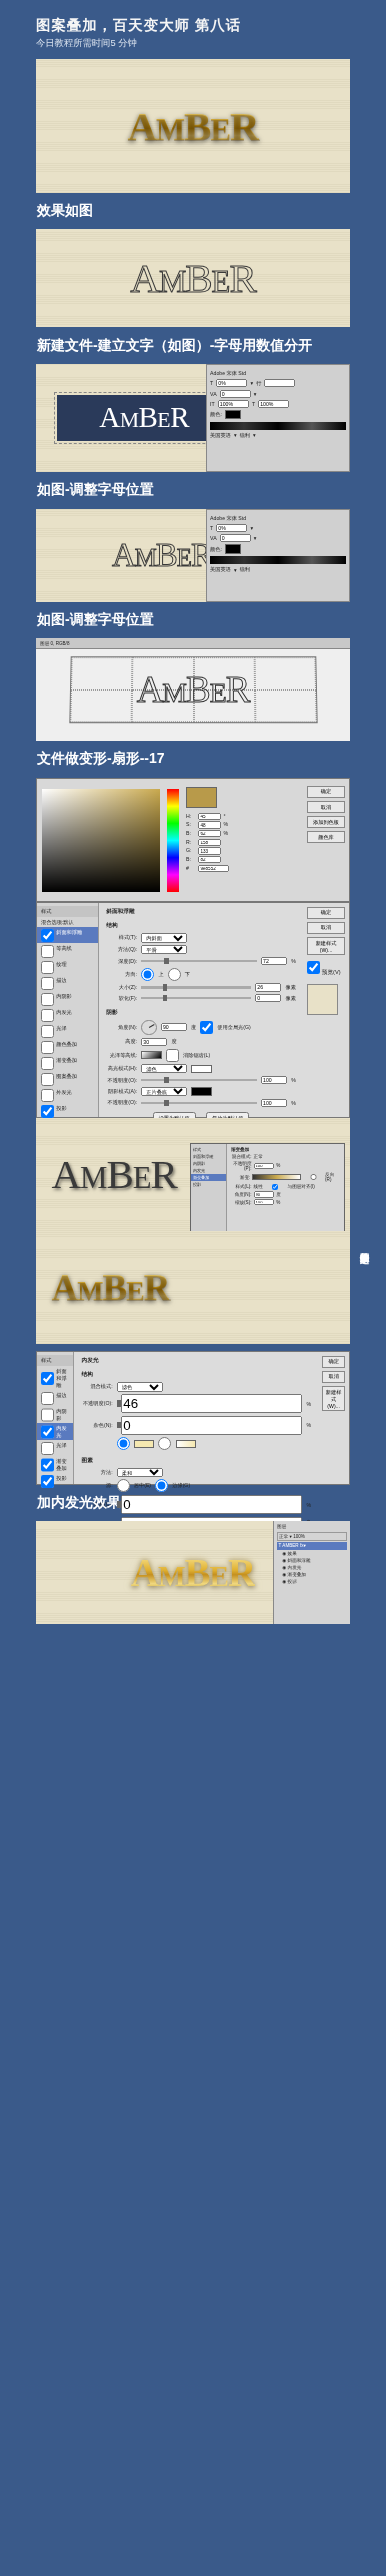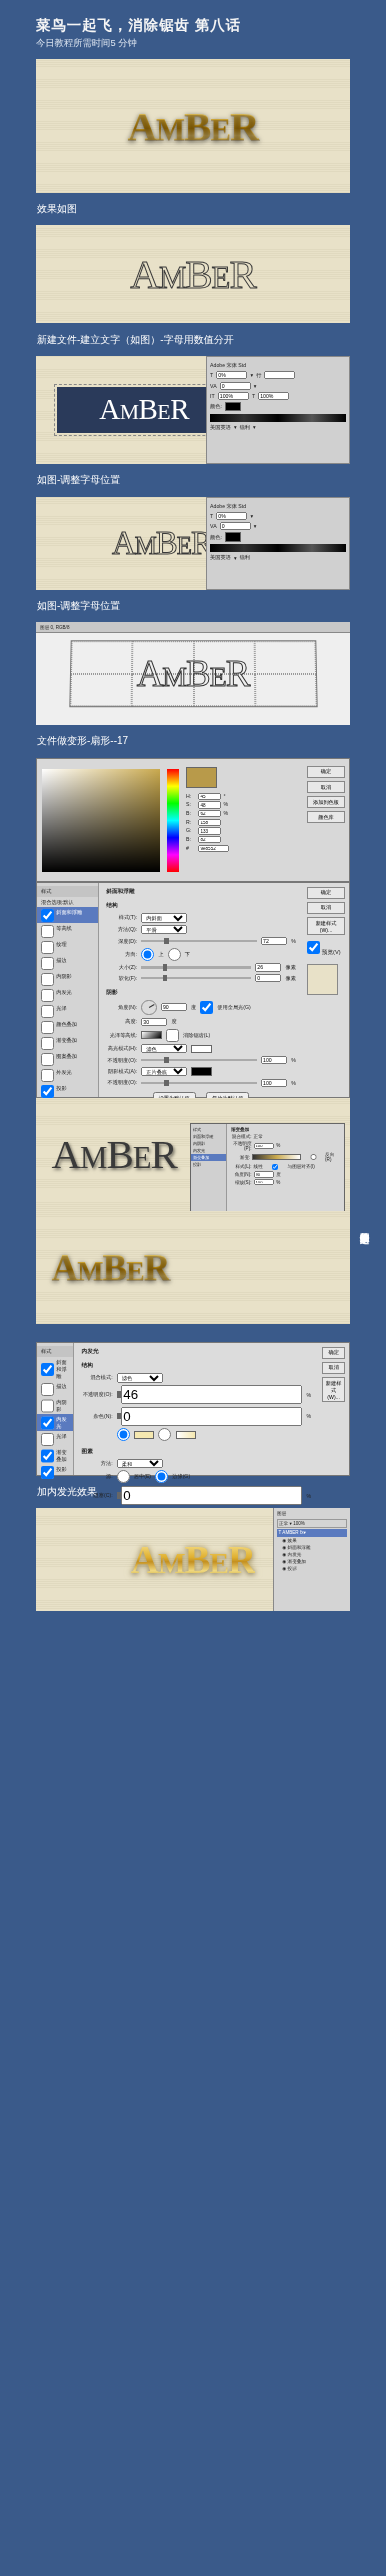--- a/index.html
+++ b/index.html
@@ -21,21 +21,21 @@
   background-image: repeating-linear-gradient(0deg, #e0d9bf 0, #e0d9bf 0.5px, #e8e1c8 0.5px, #e8e1c8 2.1px);
   display: flex;
   align-items: center;
   justify-content: center;
   position: relative;
 }
 .step-img.tall { height: 134px; }
 .step-img.med { height: 98px; }
 .step-img.short { height: 77px; }
 
-.caption { padding: 9.3px 37px; font-size: 10px; font-weight: normal; }
+.caption { padding: 9.3px 37px; font-size: 14px; font-weight: bold; }
 
 .amber-gold {
   font-family: Georgia, 'Times New Roman', serif;
   font-size: 41px;
   font-weight: bold;
   background: linear-gradient(180deg, #f5e6a0 0%, #d4a830 40%, #b8860b 55%, #e6c870 70%, #a67c00 100%);
   -webkit-background-clip: text;
   background-clip: text;
   color: transparent;
   text-shadow: 0 1px 0 rgba(80,50,0,0.3), 0 2.1px 4.1px rgba(0,0,0,0.3);
@@ -194,21 +194,21 @@
 .amber-white .sm { font-size:0.75em; }
 
 .footer-caption { padding: 11.3px 37px 17.5px; font-size: 10.3px; font-weight: bold; }
 </style>
 </head>
 <body>
 
 <div class="page">
 
   <div class="header">
-    <div class="title">菜鸟一起飞，消除锯齿    第八话</div>
+    <div class="title">图案叠加，百天变大师    第八话</div>
     <div class="subtitle">今日教程所需时间5 分钟</div>
   </div>
 
   <div class="step-img tall">
     <div class="amber-gold">A<span class="sm">M</span>B<span class="sm">E</span>R</div>
   </div>
   <div class="caption">效果如图</div>
 
   <div class="step-img med">
     <div class="amber-outline">A<span class="sm">M</span>B<span class="sm">E</span>R</div>
@@ -545,21 +545,21 @@
       </div>
     </div>
   </div>
 
   <div class="combined" style="position:relative;">
     <div class="bg">
       <div class="amber-gold" style="font-size:37px;">A<span class="sm">M</span>B<span class="sm">E</span>R</div>
     </div>
     <div class="vtext">做到这步的效果</div>
   </div>
-  <div class="dialog" style="height:134px; margin-top:18px;">
+  <div class="dialog" style="height:134px; margin-top:7px;">
     <div class="sidebar">
       <div class="hd">样式</div>
       <div class="itm">
           <input type="checkbox" checked="" style="">
           <span>斜面和浮雕</span>
         </div>
       <div class="itm">
           <input type="checkbox" style="">
           <span>描边</span>
         </div>

